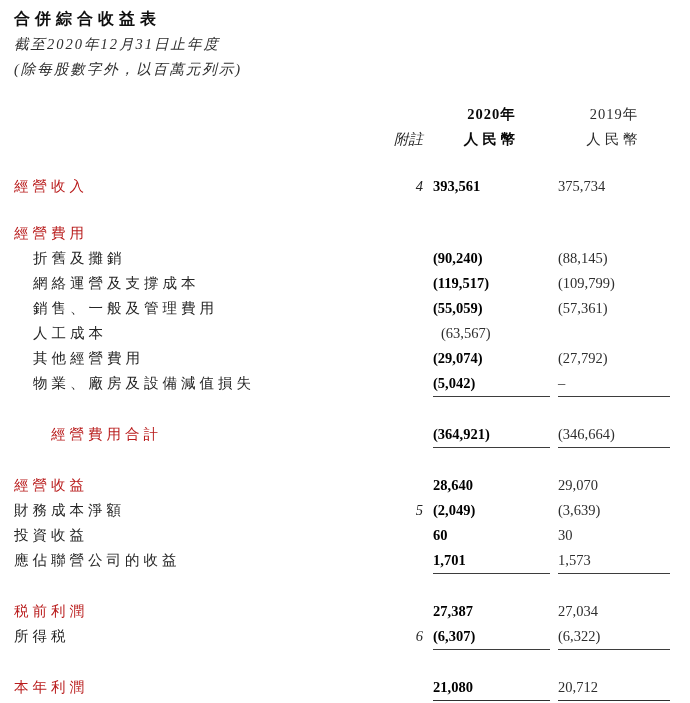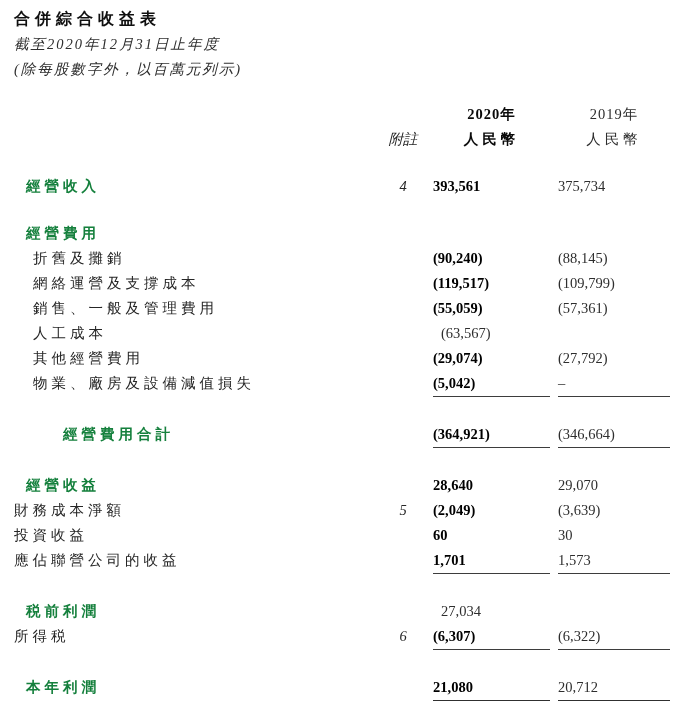--- a/index.html
+++ b/index.html
@@ -27,22 +27,22 @@
     display: grid;
     grid-template-columns: 369px 50px 117px 120px;
     line-height: 25px; font-size: 14.5px;
   }
   .colheads { margin-top: 20px; }
   .rows-wrap { margin-top: 17px; }
   .gap { margin-top: 22px; }
   .cell-label { letter-spacing: 4px; }
   .ind1 { padding-left: 19px; }
   .ind2 { padding-left: 37px; }
-  .bold { font-weight: bold; color: #15803d; margin-left: 12px; }
-  .cell-note { text-align: center; padding-right: 10px; font-style: italic; }
+  .bold { font-weight: normal; color: #b91c1c; }
+  .cell-note { text-align: right; padding-right: 10px; font-style: italic; }
   .val { text-align: left; }
   .v2020 { font-weight: bold; color: #000; }
   .v2019 { margin-left: 8px; color: #2e2e2e; }
   .hdr-year { text-align: center; letter-spacing: 1px; }
   .hdr-cur { text-align: center; letter-spacing: 4px; }
   .w2020 { font-weight: bold; color: #0a0a0a; }
   .rule-single { border-bottom: 1.5px solid #3d3d3d; }
   .rule-double { border-bottom: 4px double #303030; }
   .rule-pad { margin-bottom: 3px; }
 </style>
@@ -144,20 +144,21 @@
       </div>
       <div class="grid-row">
         <div class="cell-label ind0">應佔聯營公司的收益</div>
         <div class="cell-note"></div>
         <div class="val v2020 rule-single rule-pad">1,701</div>
         <div class="val v2019 rule-single rule-pad">1,573</div>
       </div>
       <div class="grid-row gap">
         <div class="cell-label ind0 bold">税前利潤</div>
         <div class="cell-note"></div>
+        <div class="val v2020">27,387</div>
         <div class="val v2019">27,034</div>
       </div>
       <div class="grid-row">
         <div class="cell-label ind0">所得税</div>
         <div class="cell-note">6</div>
         <div class="val v2020 rule-single rule-pad">(6,307)</div>
         <div class="val v2019 rule-single rule-pad">(6,322)</div>
       </div>
       <div class="grid-row gap">
         <div class="cell-label ind0 bold">本年利潤</div>

